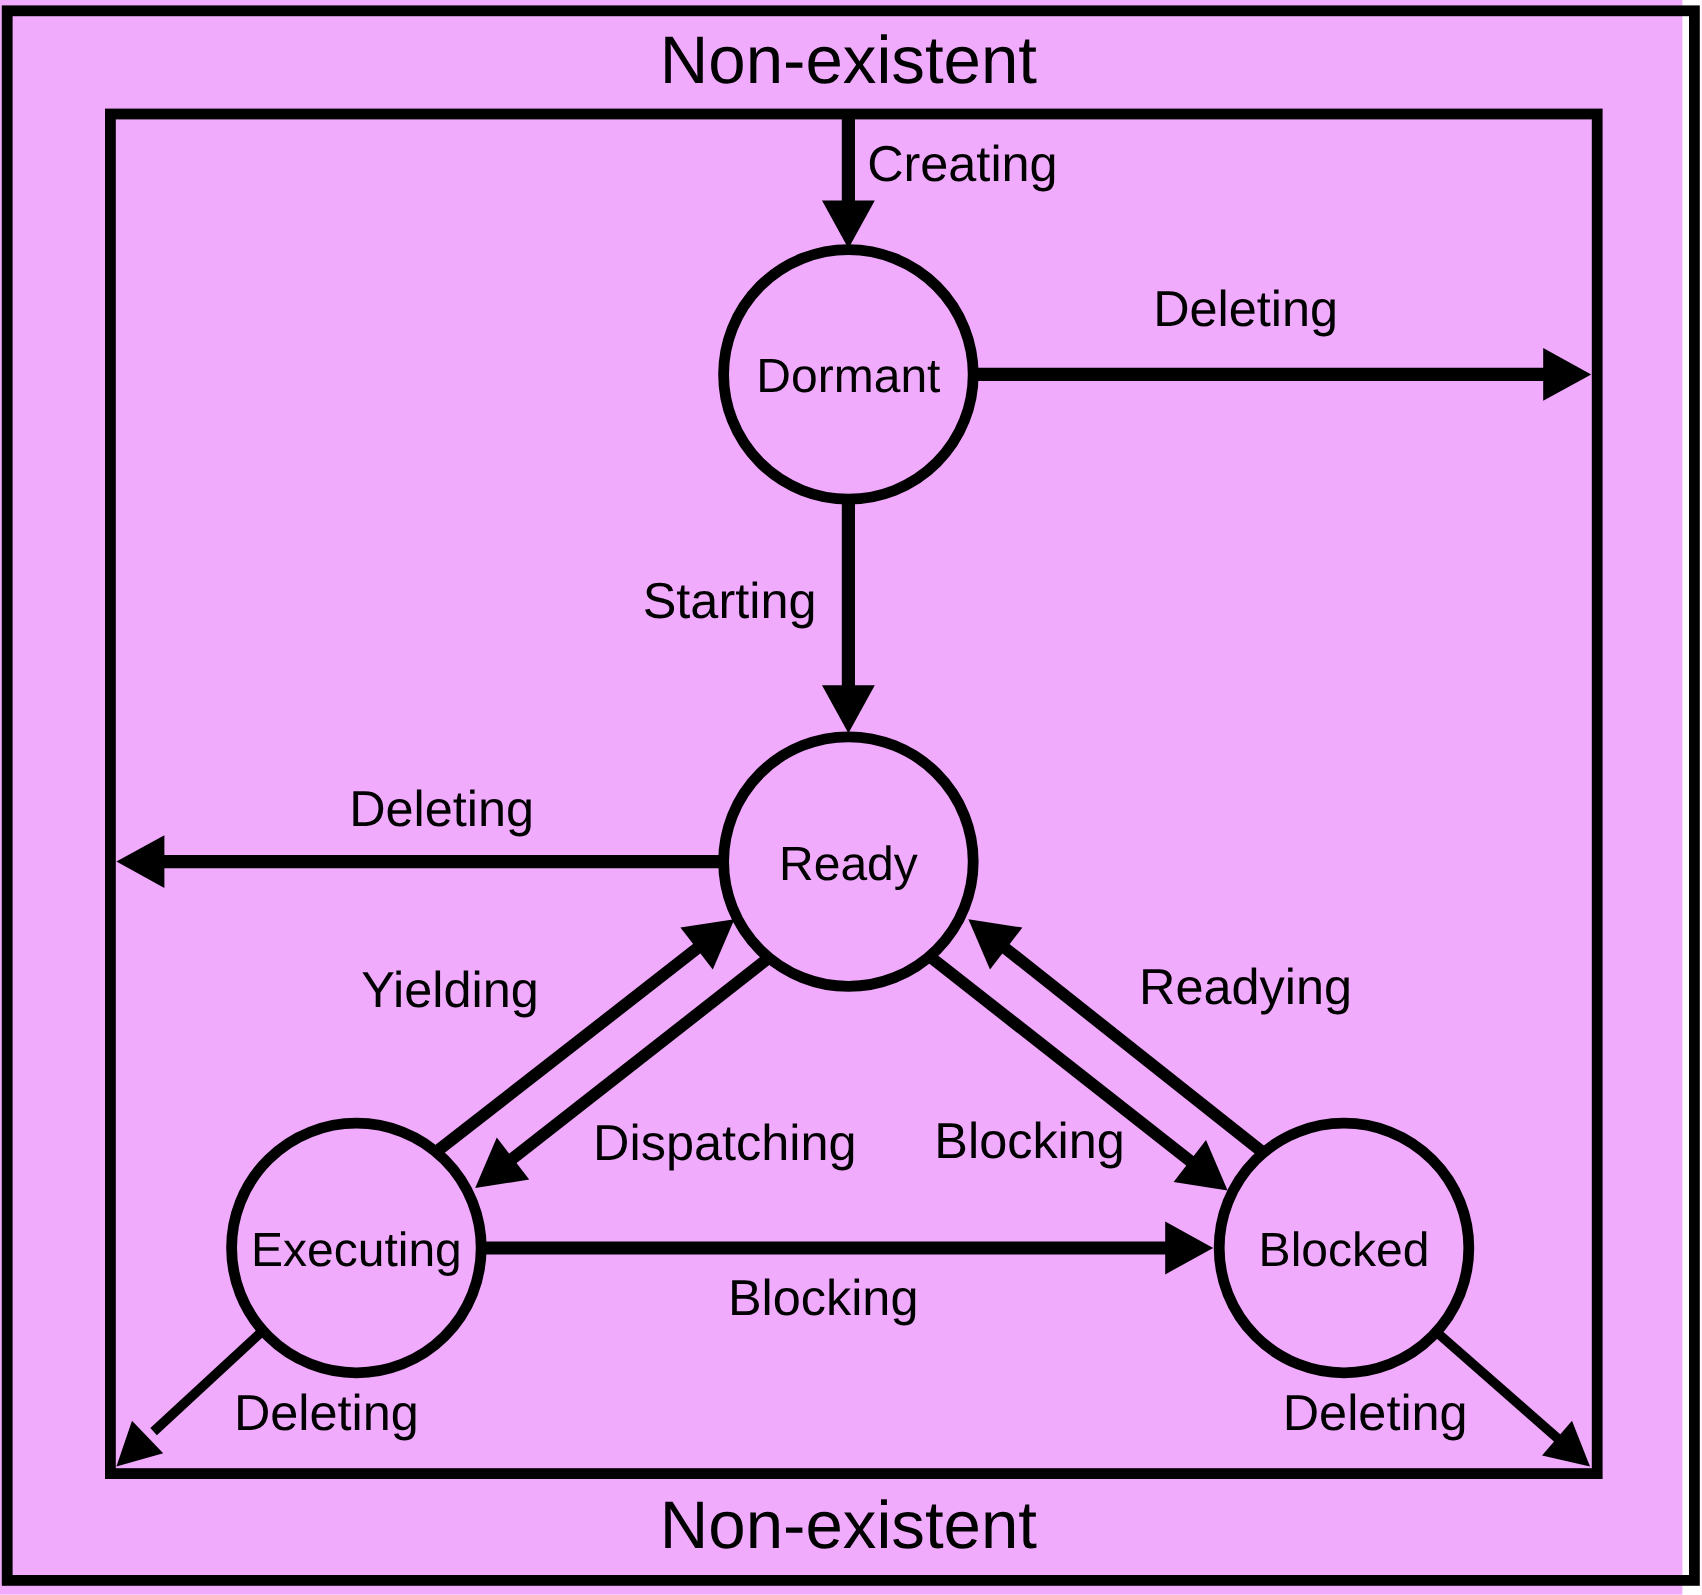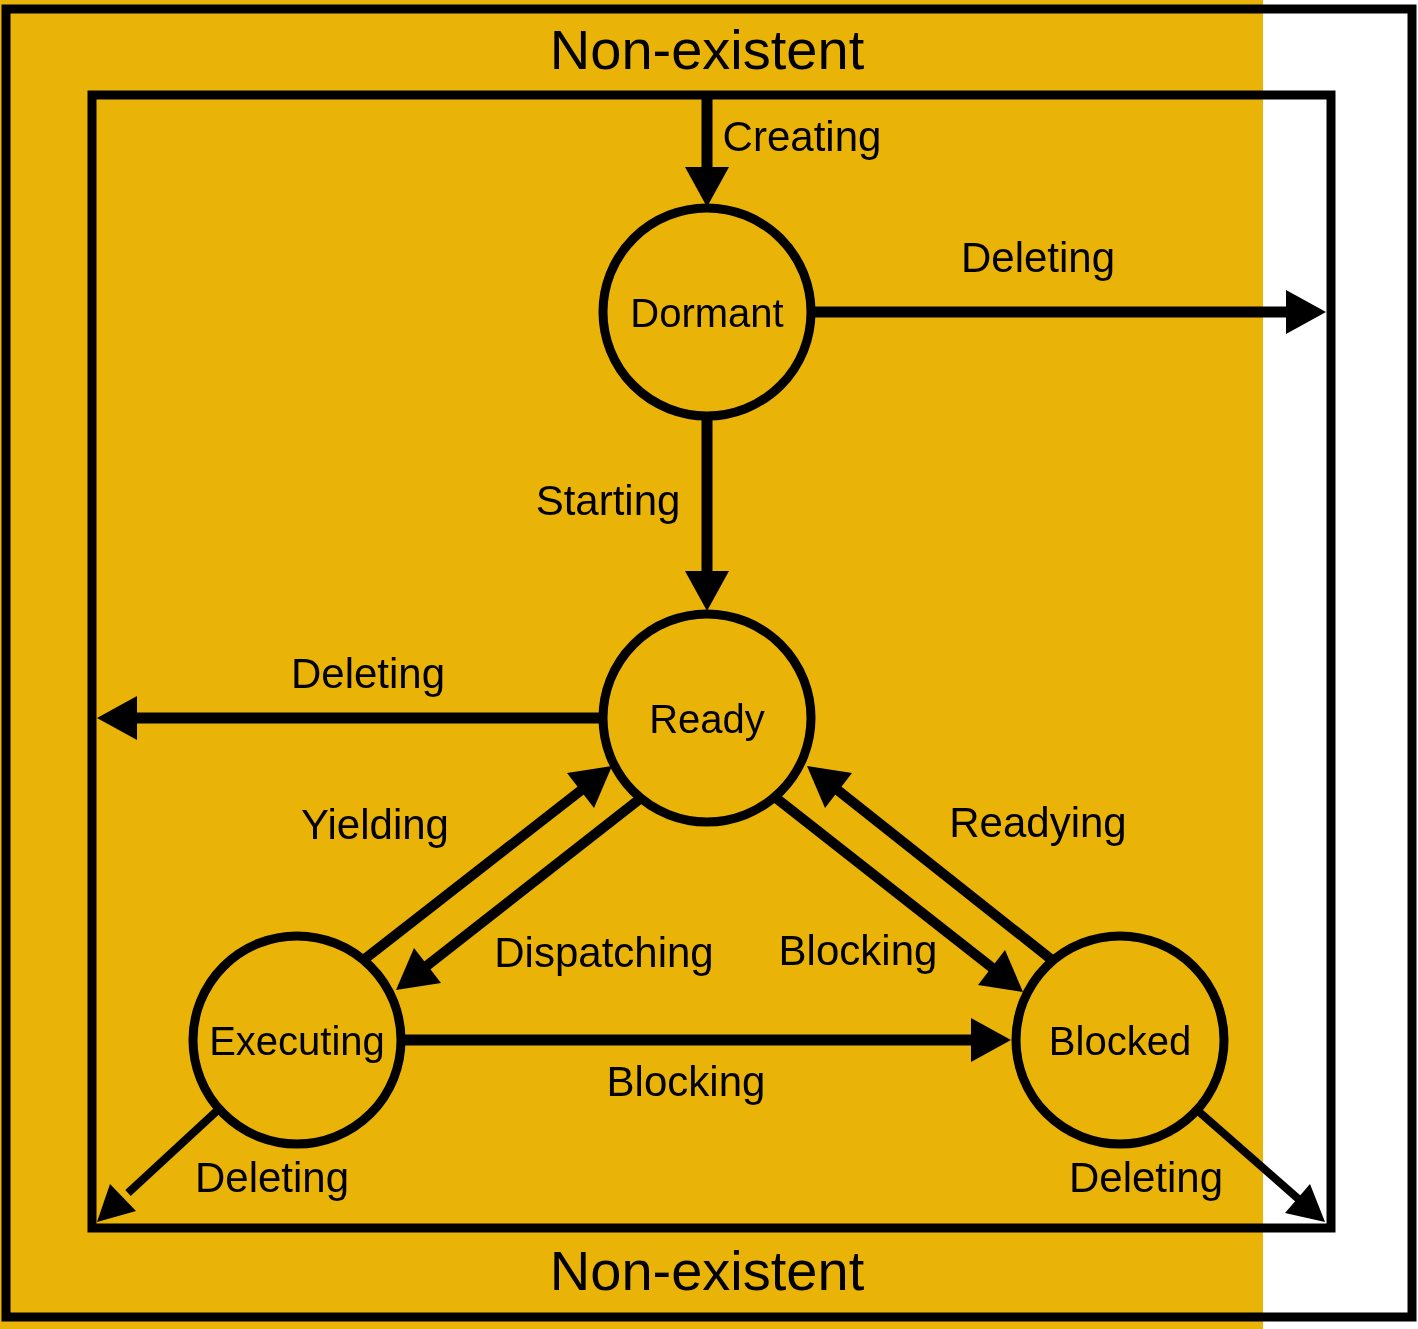--- a/index.html
+++ b/index.html
@@ -2,23 +2,23 @@
 <html><head>
 <meta charset="utf-8">
 <style>
   html, body {
     margin: 0;
     padding: 0;
     background: #ffffff;
   }
   .canvas {
     position: relative;
-    width: 1263px;
+    width: 1402px;
     height: 1329px;
-    background: #eab308;
+    background: #f0abfc;
     font-family: "Liberation Sans", sans-serif;
   }
   svg { display: block; }
   .shape {
     fill: none;
     stroke: #000000;
   }
   .boundary   { stroke-width: 9px; }
   .state      { stroke-width: 9px; }
   .arrow-main { stroke-width: 11px; }

